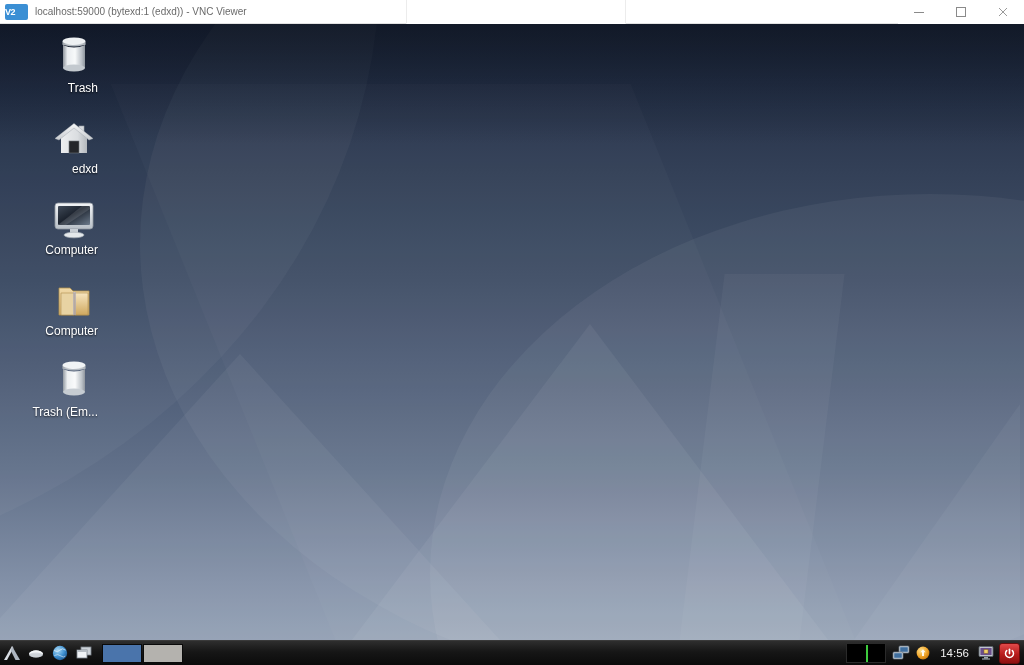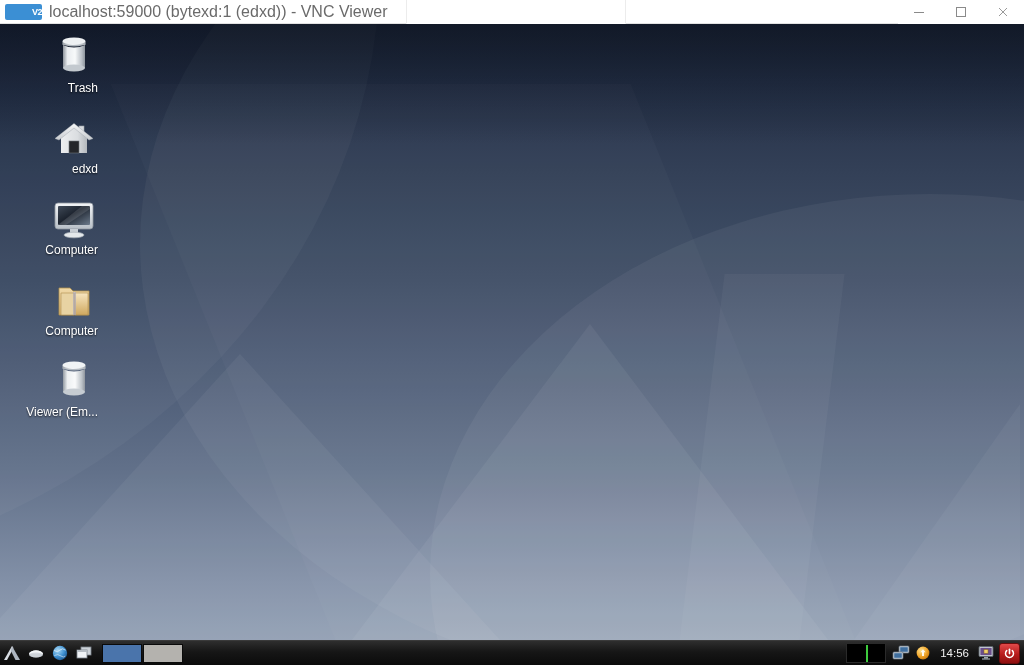--- a/index.html
+++ b/index.html
@@ -26,37 +26,37 @@
     top: 0; left: 0;
     width: 1024px;
     height: 24px;
     background: #ffffff;
     border-bottom: 1px solid #e2e2e2;
     display: flex;
     align-items: center;
     box-sizing: border-box;
   }
   .tb-logo {
-    width: 37px;
+    width: 23px;
     height: 16px;
     margin-left: 5px;
     margin-right: 7px;
     border-radius: 2px;
     background: #3b8fd4;
     color: #ffffff;
     font-size: 9px;
     font-weight: bold;
     line-height: 16px;
-    text-align: right;
+    text-align: left;
     letter-spacing: -0.5px;
     font-family: "Liberation Sans", sans-serif;
     flex: none;
   }
   .tb-title {
-    font-size: 16px;
+    font-size: 10px;
     color: #6a6a6a;
     white-space: nowrap;
     overflow: hidden;
     text-overflow: ellipsis;
     flex: 1 1 auto;
   }
   .tb-tabarea {
     position: absolute;
     left: 406px;
     top: 0;
@@ -483,21 +483,21 @@
                 <stop offset="100%" stop-color="#a9afb6"></stop>
               </linearGradient>
             </defs>
             <ellipse cx="20" cy="9" rx="11.5" ry="3.6" fill="#b2b9c0"></ellipse>
             <rect x="8.5" y="7" width="23" height="4" fill="url(#binLid2)"></rect>
             <ellipse cx="20" cy="7" rx="11.5" ry="3.6" fill="#f0f3f5"></ellipse>
             <path d="M9 11 L9 34 Q20 39 31 34 L31 11 Q20 16 9 11 Z" fill="url(#binBody2)"></path>
             <ellipse cx="20" cy="34" rx="11" ry="3.5" fill="#c6ccd2"></ellipse>
           </svg>
         </div>
-        <div class="label">Viewer (Em...</div>
+        <div class="label">Trash (Em...</div>
       </div>
 
     </div>
 
     <div class="panel">
 
       <div class="panel-left">
 
         <div class="launcher">
           <svg width="20" height="18" viewBox="0 0 20 18">

